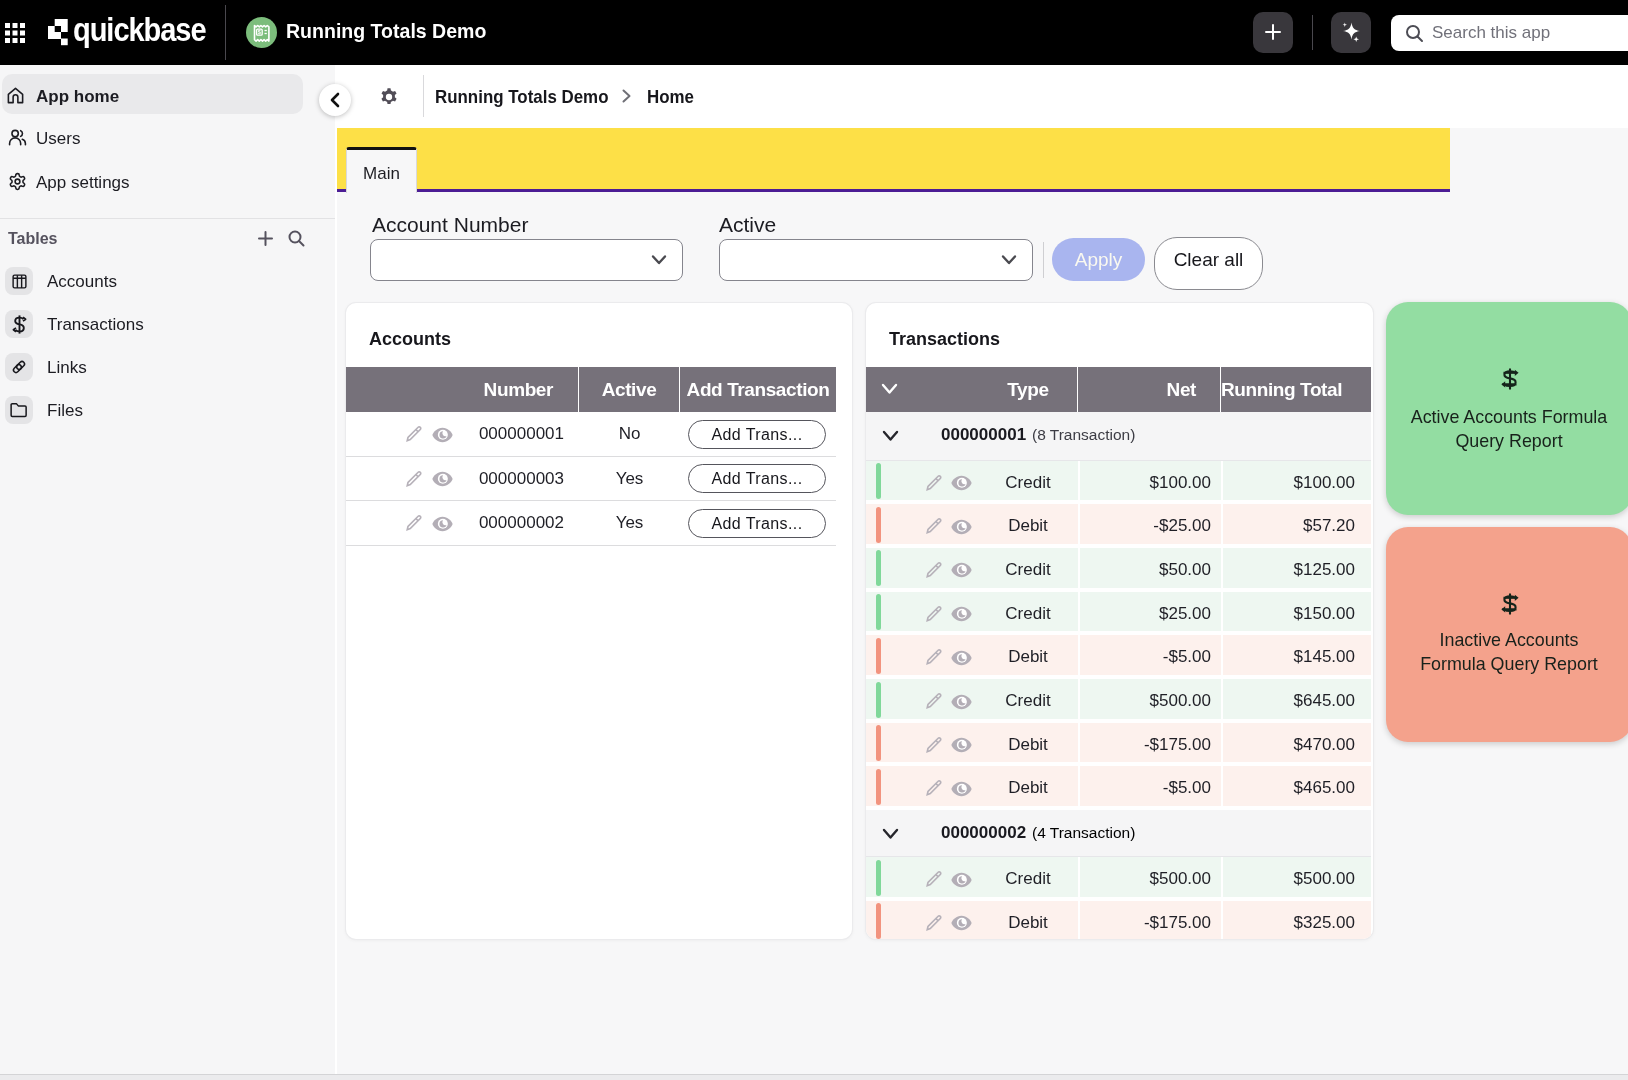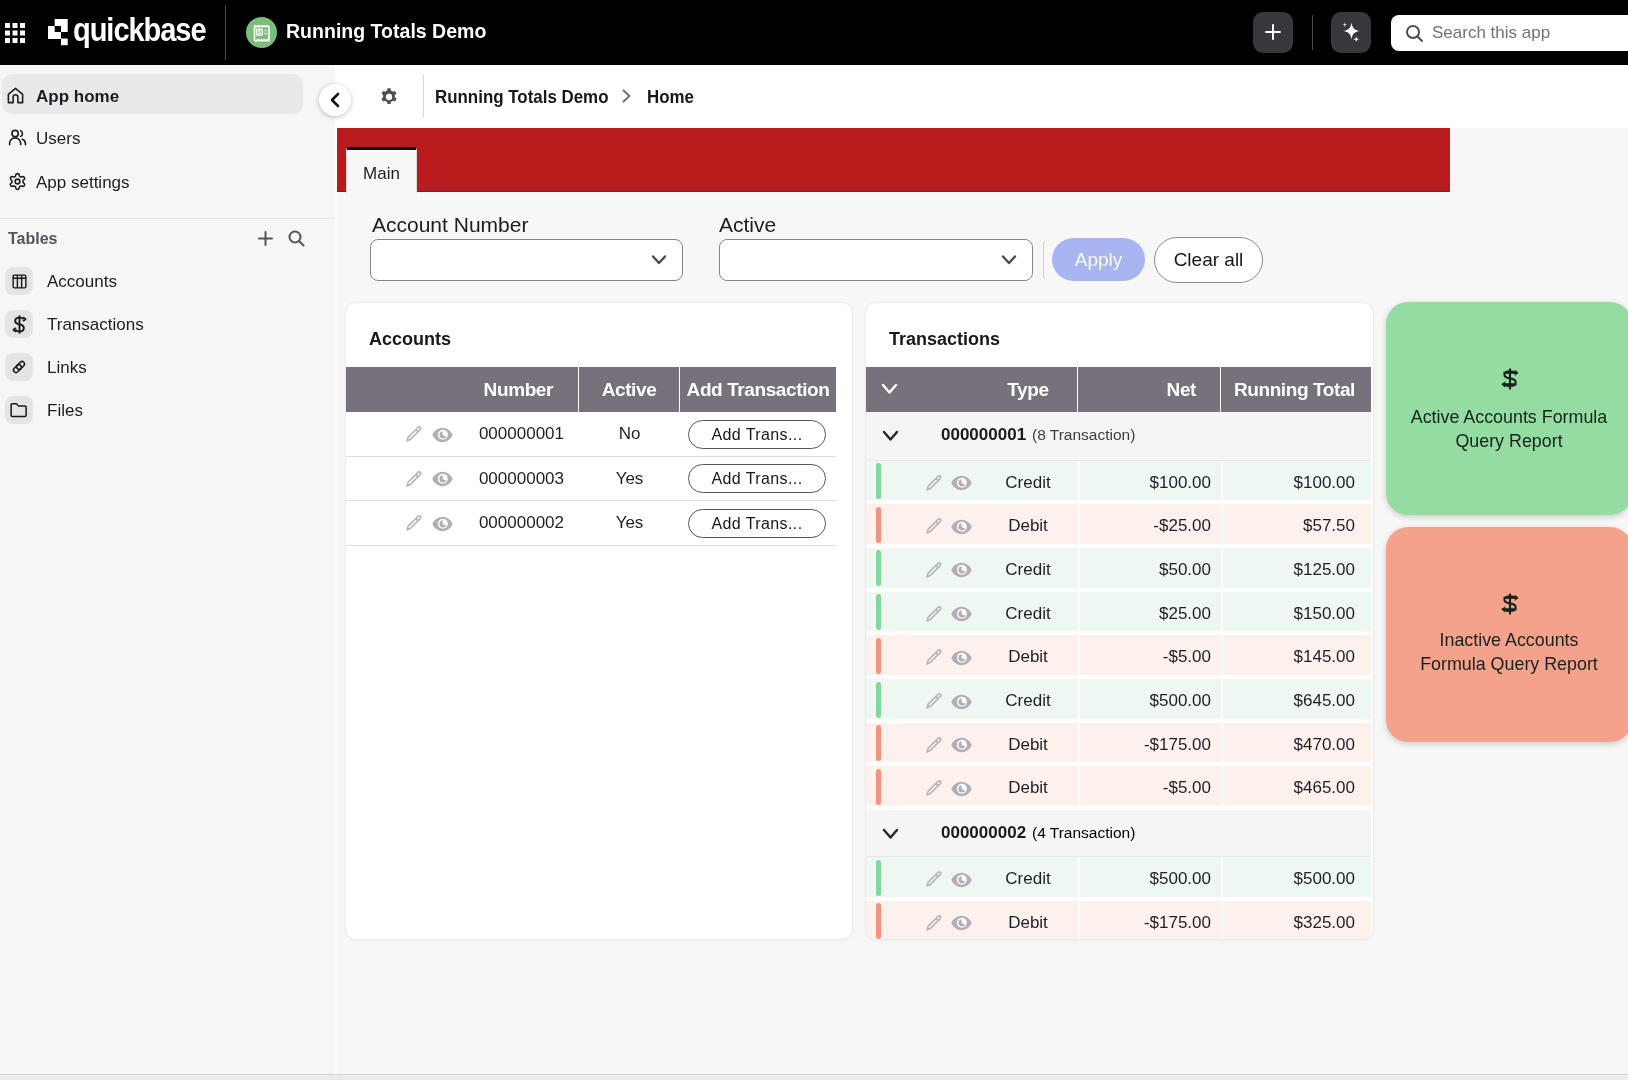--- a/index.html
+++ b/index.html
@@ -26,29 +26,29 @@
 #sb-tables { position:absolute; left:8px; top:165px; font-size:16px; font-weight:bold; color:#55525e; }
 .chip { position:absolute; left:5px; width:28px; height:28px; border-radius:8px; background:#e4e4e6; }
 .tbl-lbl { position:absolute; left:47px; font-size:17px; color:#1c1c22; }
 
 
 #crumbstrip { position:absolute; left:335px; top:65px; width:1293px; height:63px; background:#fff; }
 #crumbstrip .vsep { position:absolute; left:88px; top:10px; width:1px; height:42px; background:#d9d9dc; }
 .crumb { position:absolute; top:21px; font-size:19px; font-weight:bold; color:#17171c; white-space:nowrap; transform:scaleX(.89); transform-origin:left center; }
 
 
-#band { position:absolute; left:337px; top:128px; width:1113px; height:64px; background:#b91c1c; border-bottom:1px solid #4c1d95; }
+#band { position:absolute; left:337px; top:128px; width:1113px; height:64px; background:#fde047; border-bottom:3px solid #4c1d95; }
 #tab { position:absolute; left:9px; top:19px; width:71px; height:46px; background:#f7f7f8; border-top:3px solid #111; border-left:1px solid #d9d9db; border-right:1px solid #d9d9db; border-radius:3px 3px 0 0; text-align:center; font-size:17px; color:#1f1f24; line-height:48px; z-index:2; }
 
 
 .flabel { position:absolute; font-size:21px; color:#1c1c22; }
 .fselect { position:absolute; top:239px; height:42px; background:#fff; border:1px solid #85858d; border-radius:8px; }
 #fsep { position:absolute; left:1043px; top:242px; width:1px; height:36px; background:#cfcfd2; }
 #applybtn { position:absolute; left:1052px; top:238px; width:93px; height:43px; border-radius:22px; background:#a9b5ef; color:#faf9f0; font-size:19px; text-align:center; line-height:43px; }
-#clearbtn { position:absolute; left:1154px; top:237px; width:109px; height:46px; border-radius:23px; background:#fff; border:1px solid #8a8a90; color:#17171c; font-size:19px; text-align:center; line-height:43px; }
+#clearbtn { position:absolute; left:1154px; top:237px; width:109px; height:53px; border-radius:23px; background:#fff; border:1px solid #8a8a90; color:#17171c; font-size:19px; text-align:center; line-height:43px; }
 
 
 .card { position:absolute; top:303px; background:#fff; border-radius:10px; box-shadow:0 0 0 1px #ebebed, 0 1px 4px rgba(0,0,0,0.06); }
 .cardtitle { position:absolute; font-size:18px; font-weight:600; color:#17171c; }
 .thead { position:absolute; top:64px; height:45px; background:#76717a; display:flex; }
 .thead > div { height:45px; border-right:1px solid #fff; position:relative; color:#fff; font-size:19px; font-weight:bold; line-height:45px; letter-spacing:-0.4px; }
 .thead > div:last-child { border-right:none; }
 
 
 #acc-card { left:346px; width:506px; height:636px; }
@@ -279,21 +279,21 @@
   <div class="card" id="tx-card">
     <div class="cardtitle" style="left:23px;top:26px">Transactions</div>
     <div class="thead" style="left:0;width:505px">
       <div style="width:212px">
         <svg class="abs" style="left:15px;top:16px" width="17" height="13" viewBox="0 0 17 13">
             <path d="M2 2 L8.5 9.5 L15 2" fill="none" stroke="#fff" stroke-width="2.4" stroke-linecap="round" stroke-linejoin="round"></path>
           </svg>
         <span class="abs" style="left:112px;width:100px;text-align:center">Type</span>
       </div>
       <div style="width:143px;text-align:right;padding-right:24px">Net</div>
-      <div style="width:150px;text-align:right;padding-right:16px">Running Total</div>
+      <div style="width:150px;">Running Total</div>
     </div>
     <div class="grouprow" style="top:109.0px;height:48.5px">
         <svg class="abs" style="left:16px;top:18px" width="17" height="13" viewBox="0 0 17 13">
           <path d="M2 2 L8.5 9.5 L15 2" fill="none" stroke="#26262c" stroke-width="2.4" stroke-linecap="round" stroke-linejoin="round"></path>
         </svg>
         <span class="abs" style="left:75px;top:13px;font-size:17px;font-weight:bold;color:#1a1a20">000000001</span>
         <span class="abs" style="left:166px;top:14px;font-size:15.5px;color:#3c3c44">(8 Transaction)</span>
       </div>
       <div class="txrow credit" style="top:157.5px">
         <div class="bar"></div>
@@ -314,21 +314,21 @@
         <svg class="abs" style="left:59px;top:13px" width="18" height="18" viewBox="0 0 24 24" fill="none" stroke="#b6b1b9" stroke-width="2.2">
           <path d="M3 21 l1 -4.5 L17.5 3 a2.1 2.1 0 0 1 3.5 1.5 a2.1 2.1 0 0 1 -.6 1.5 L7 19.5 L3 21 Z M14.5 6 l3.5 3.5"></path>
         </svg>
         <svg class="abs" style="left:85px;top:14.5px" width="21" height="16" viewBox="0 0 24 18">
           <path d="M12 0.8 C17.8 0.8 22.3 5.4 23.6 9 C22.3 12.6 17.8 17.2 12 17.2 C6.2 17.2 1.7 12.6 0.4 9 C1.7 5.4 6.2 0.8 12 0.8 Z" fill="#b3aeb6"></path>
           <circle cx="12.4" cy="8.8" r="5.7" fill="#fff"></circle>
           <path d="M12.7 4.6 a4.2 4.2 0 1 0 4 5.5 a3.5 3.5 0 0 1 -4 -5.5 Z" fill="#b3aeb6"></path>
         </svg>
         <div class="type">Debit</div>
         <div class="net">-$25.00</div>
-        <div class="rt">$57.50</div>
+        <div class="rt">$57.20</div>
       </div>
       <div class="txrow credit" style="top:244.89999999999998px">
         <div class="bar"></div>
         <svg class="abs" style="left:59px;top:13px" width="18" height="18" viewBox="0 0 24 24" fill="none" stroke="#b6b1b9" stroke-width="2.2">
           <path d="M3 21 l1 -4.5 L17.5 3 a2.1 2.1 0 0 1 3.5 1.5 a2.1 2.1 0 0 1 -.6 1.5 L7 19.5 L3 21 Z M14.5 6 l3.5 3.5"></path>
         </svg>
         <svg class="abs" style="left:85px;top:14.5px" width="21" height="16" viewBox="0 0 24 18">
           <path d="M12 0.8 C17.8 0.8 22.3 5.4 23.6 9 C22.3 12.6 17.8 17.2 12 17.2 C6.2 17.2 1.7 12.6 0.4 9 C1.7 5.4 6.2 0.8 12 0.8 Z" fill="#b3aeb6"></path>
           <circle cx="12.4" cy="8.8" r="5.7" fill="#fff"></circle>
           <path d="M12.7 4.6 a4.2 4.2 0 1 0 4 5.5 a3.5 3.5 0 0 1 -4 -5.5 Z" fill="#b3aeb6"></path>

